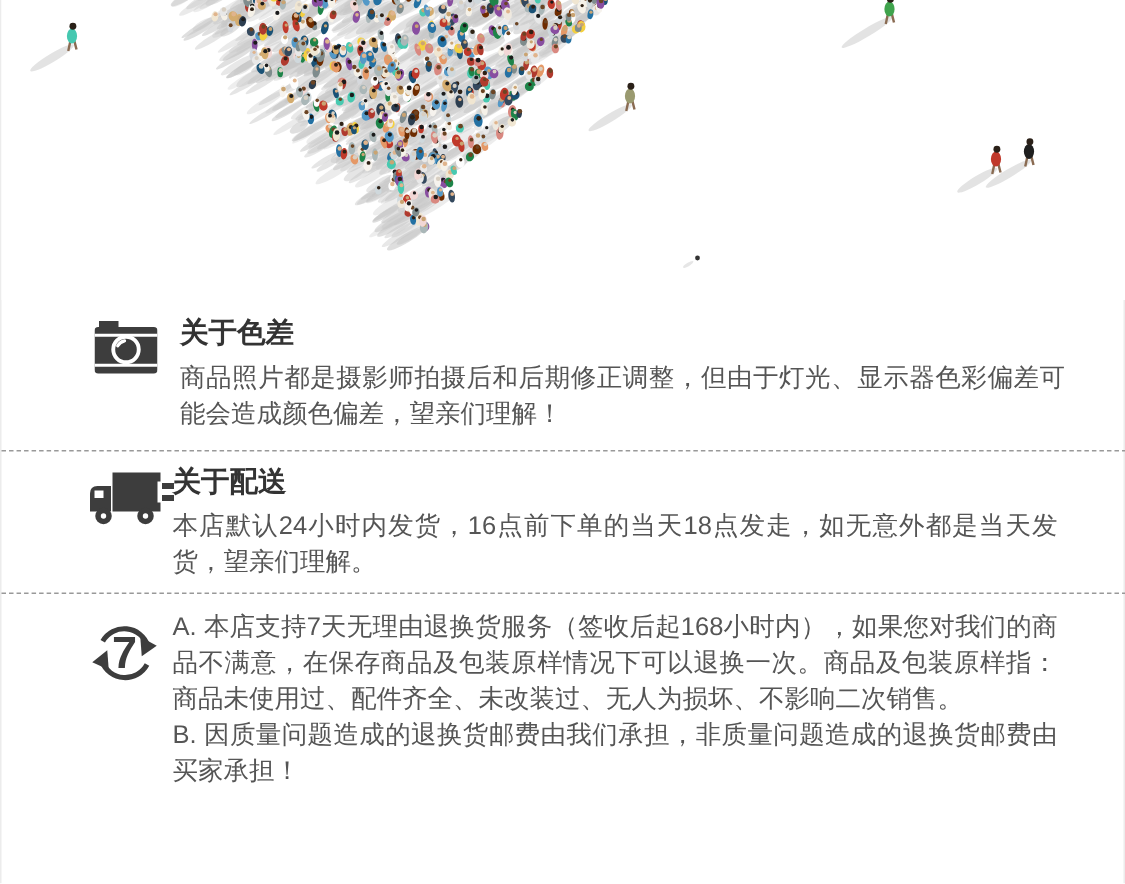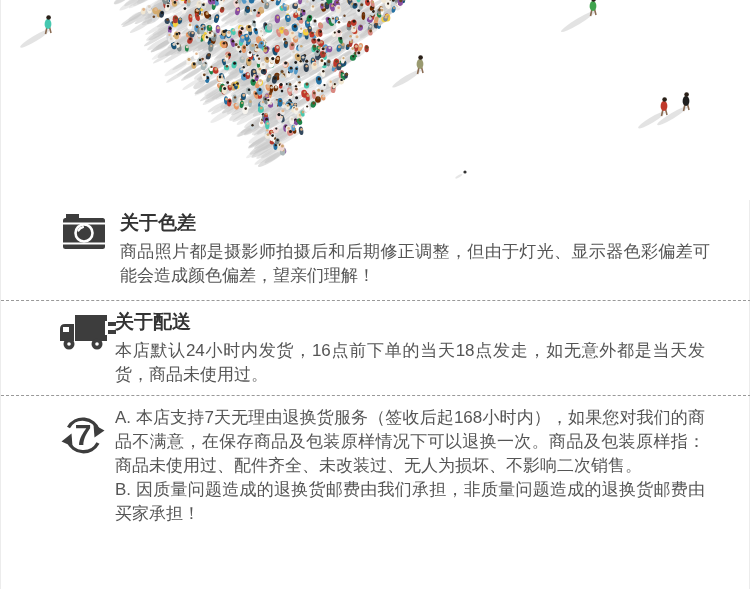--- a/index.html
+++ b/index.html
@@ -1971,21 +1971,21 @@
         <circle cx="11" cy="32" r="1.8" fill="#ffffff"></circle>
         <circle cx="39" cy="32" r="5.5" fill="#3d3d3d"></circle>
         <circle cx="39" cy="32" r="1.8" fill="#ffffff"></circle>
         <rect x="47" y="9" width="3" height="14" fill="#ffffff"></rect>
         <rect x="50" y="10" width="8" height="4" fill="#3d3d3d"></rect>
         <rect x="50" y="18" width="8" height="4" fill="#3d3d3d"></rect>
       </svg>
     </div>
     <div class="text-col">
       <h3 class="sec-title">关于配送</h3>
-      <p class="sec-para">本店默认24小时内发货，16点前下单的当天18点发走，如无意外都是当天发货，商品未使用过。</p>
+      <p class="sec-para">本店默认24小时内发货，16点前下单的当天18点发走，如无意外都是当天发货，望亲们理解。</p>
     </div>
   </div>
 
   <hr class="divider">
 
   <div class="section sect-3">
     <div class="icon-col">
       <svg width="50" height="50" viewBox="0 0 50 50">
         <path d="M10.5,18.5 A16.5,16.5 0 0 1 40.5,21.5" fill="none" stroke="#3d3d3d" stroke-width="3.4"></path>
         <polygon points="35.5,15.5 46.5,21.5 36.5,28.5" fill="#3d3d3d"></polygon>

